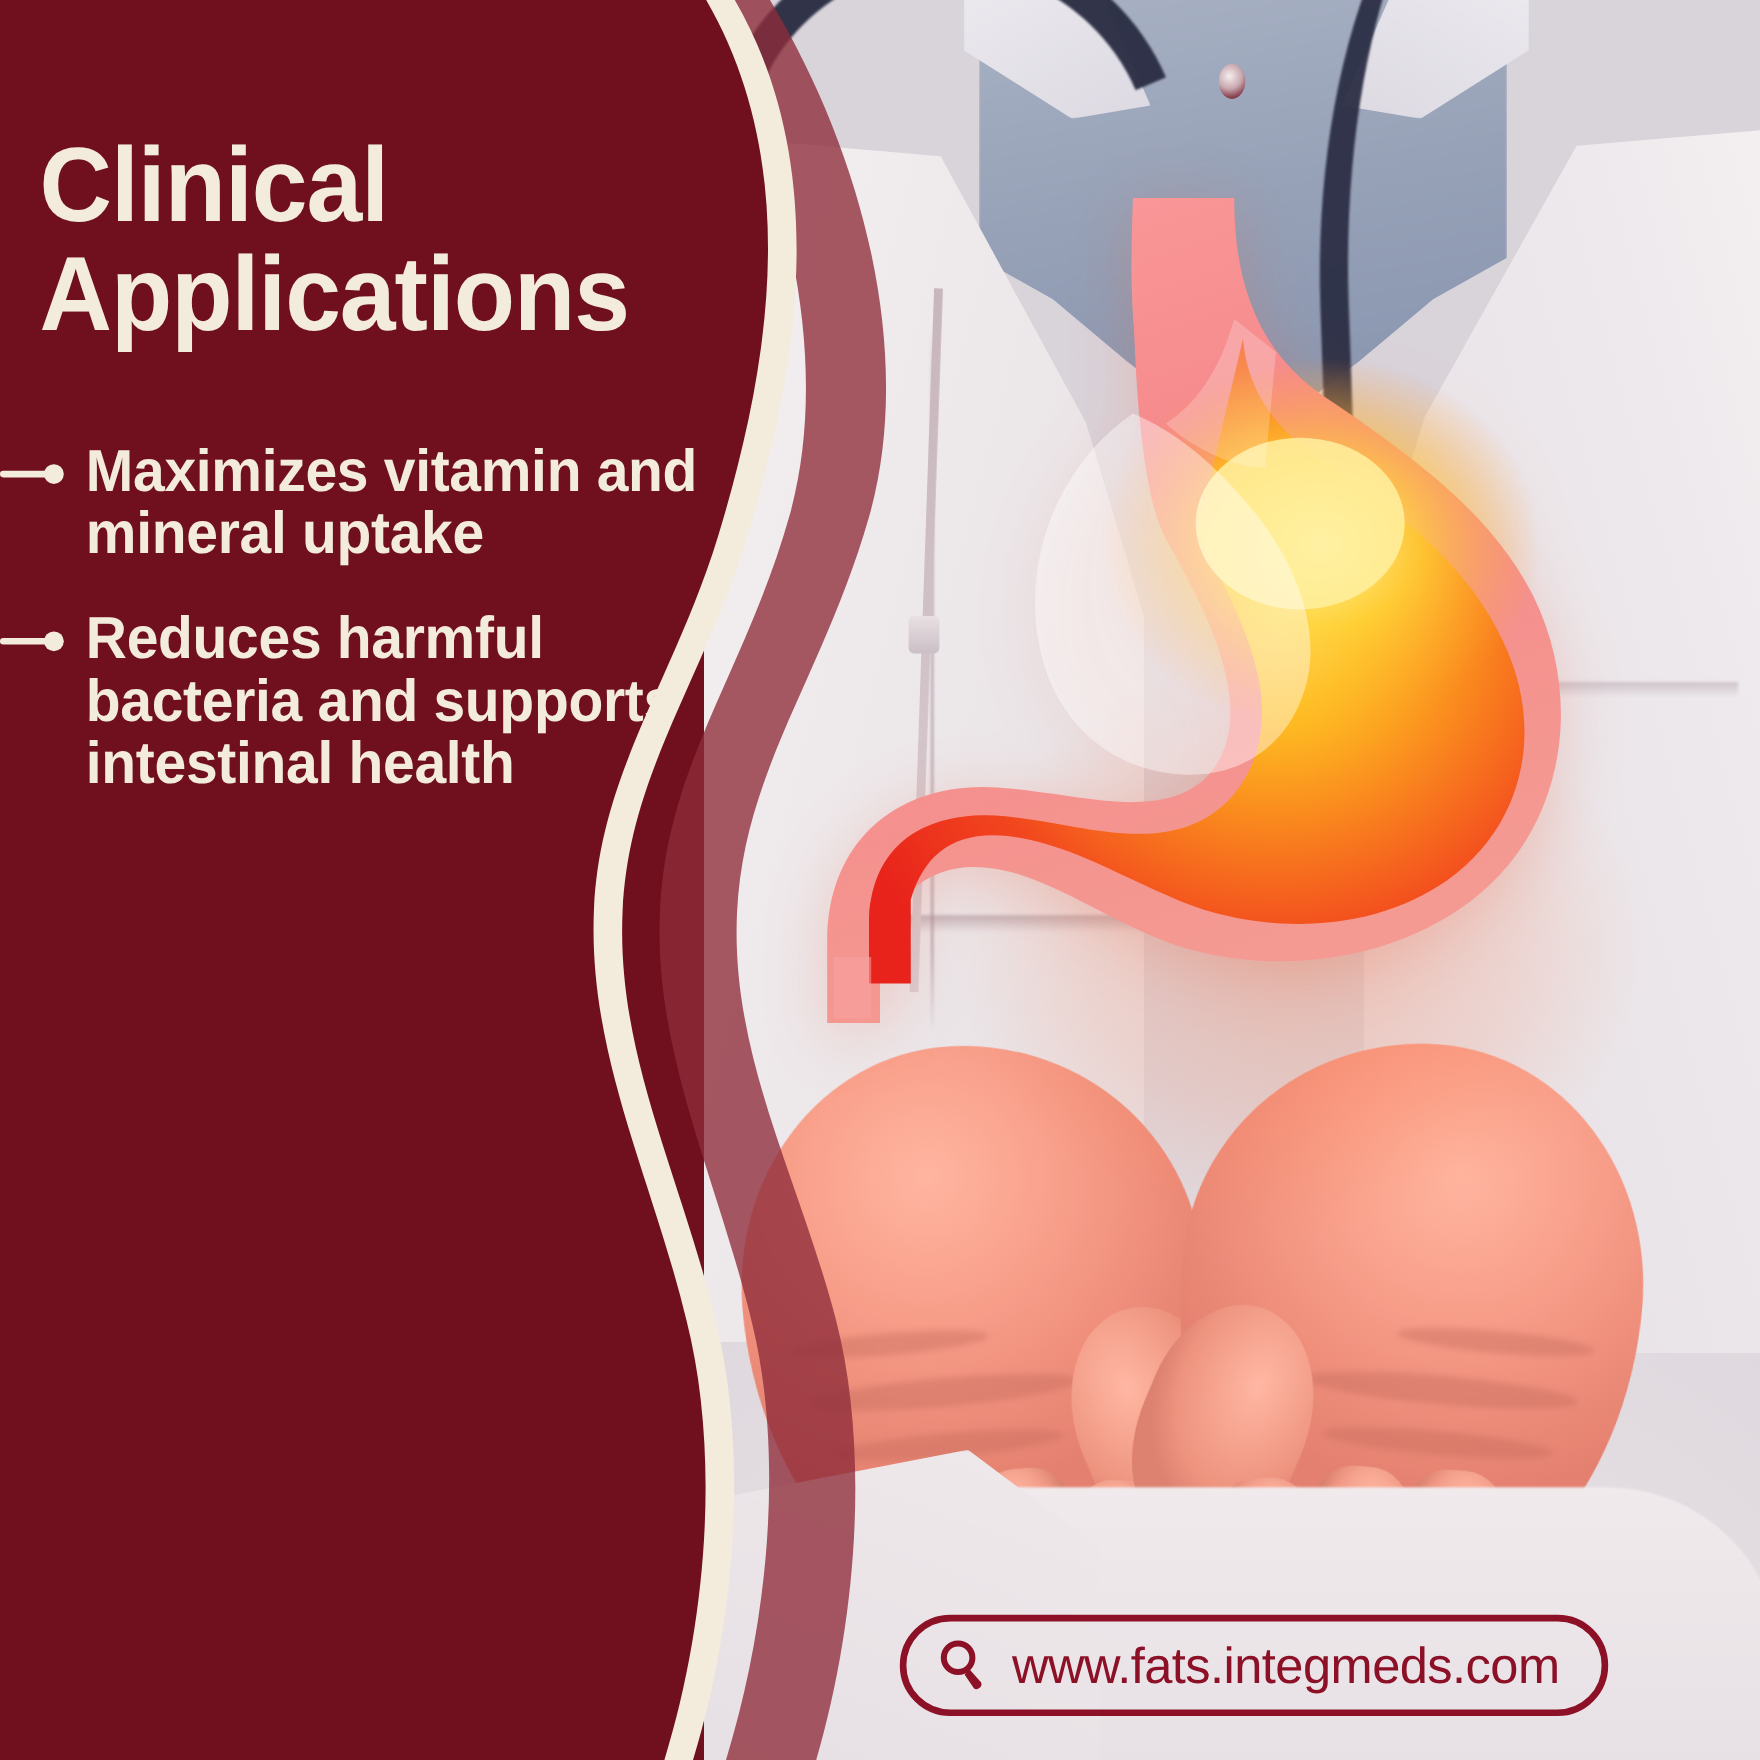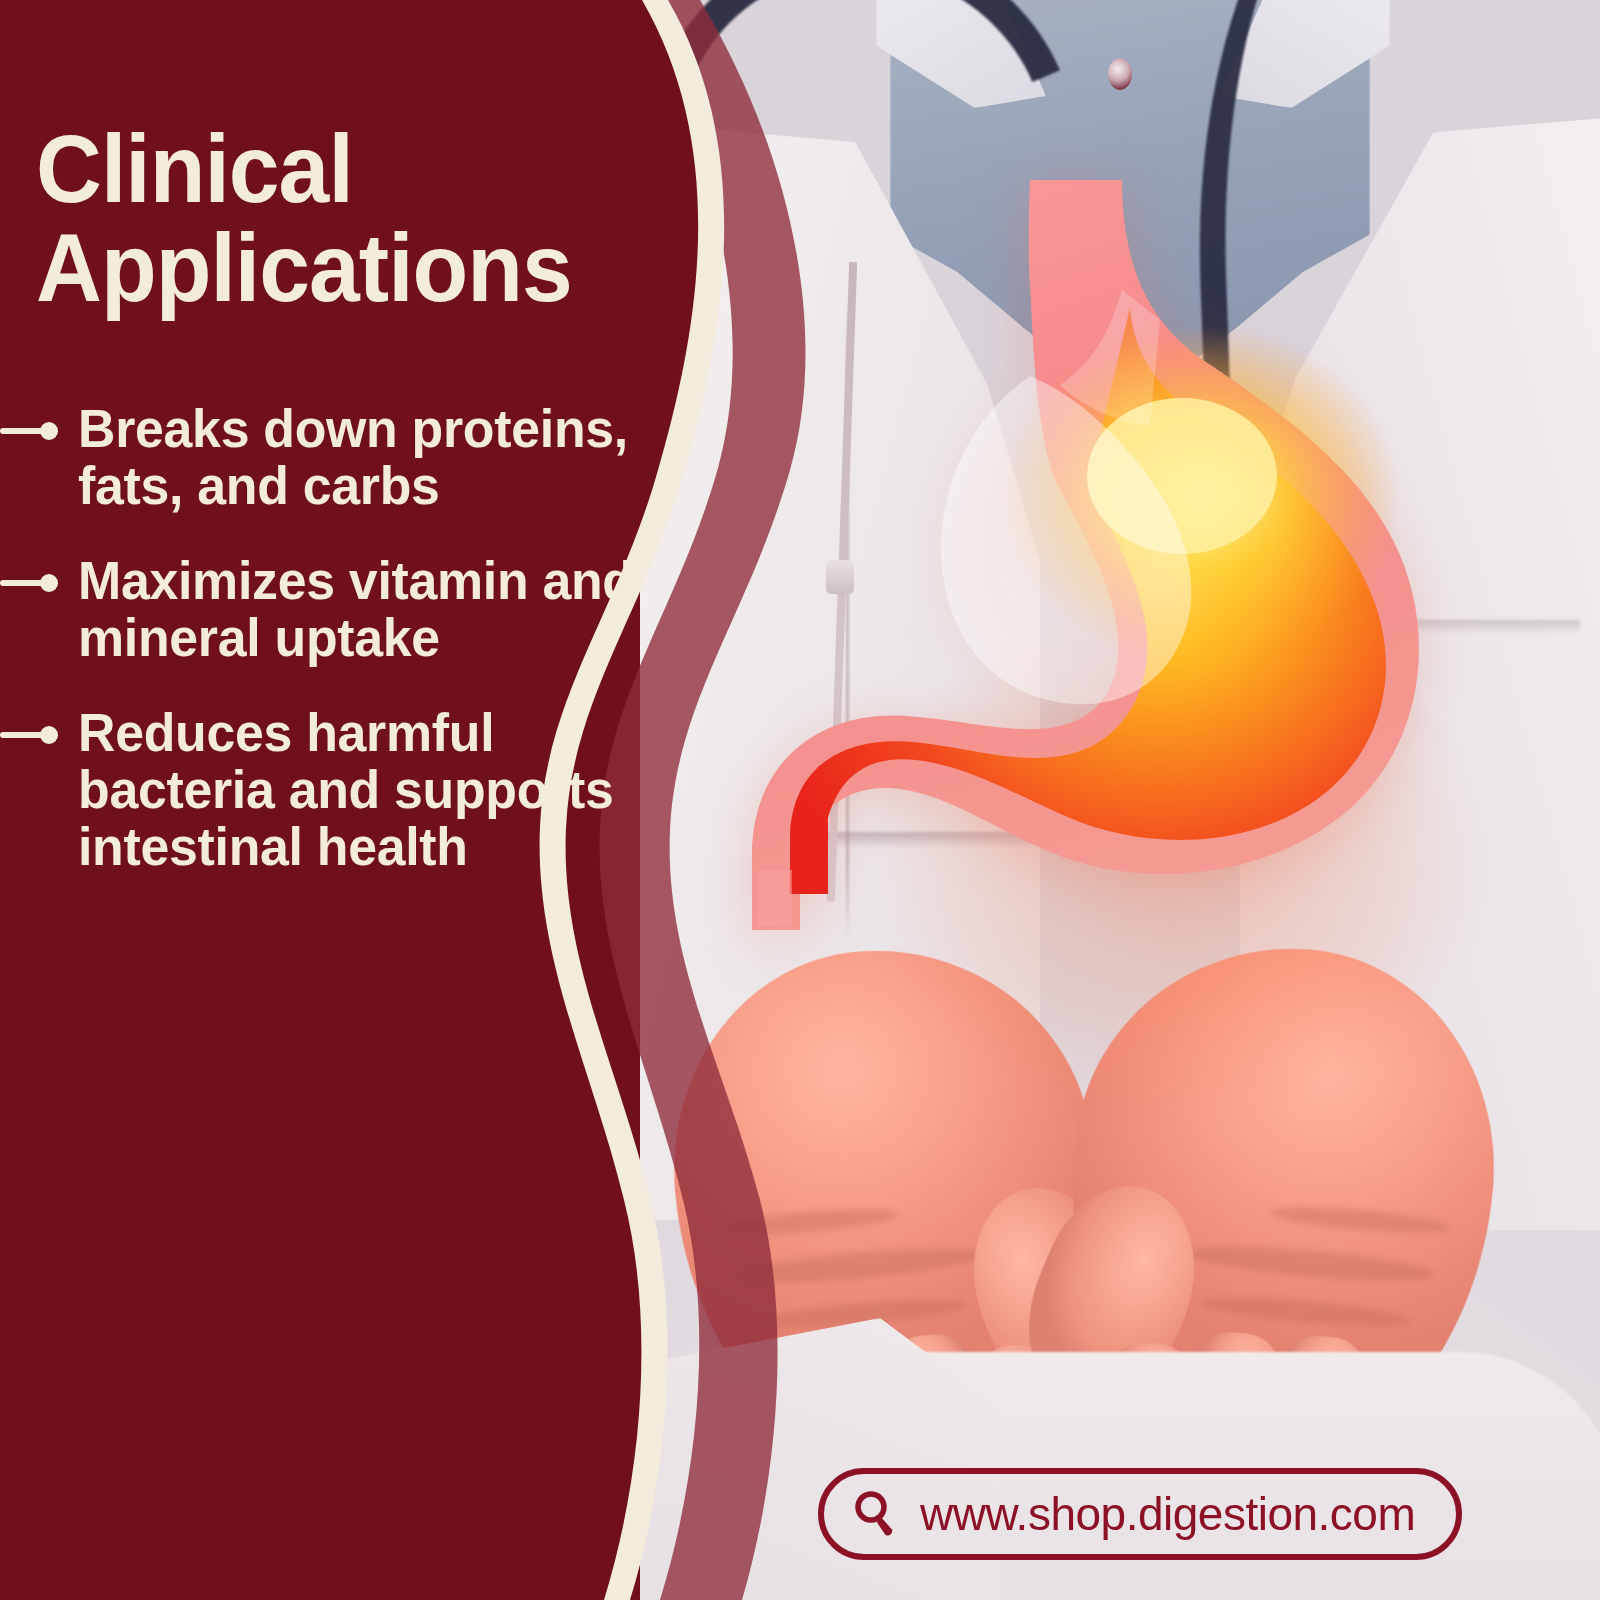--- a/index.html
+++ b/index.html
@@ -439,42 +439,35 @@
   <div class="panel">
 
     <h1 class="title"><span>Clinical</span><br><span>Applications</span></h1>
 
     <ul class="bullets">
       <li class="bullet">
         <span class="marker">
           <span class="line"></span>
             <span class="dot"></span>
         </span>
-        <span class="txt">Breaks down proteins, fats, and carbs</span>
-      </li>
-      <li class="bullet">
-        <span class="marker">
-          <span class="line"></span>
-            <span class="dot"></span>
-        </span>
         <span class="txt">Maximizes vitamin and mineral uptake</span>
       </li>
       <li class="bullet">
         <span class="marker">
           <span class="line"></span>
             <span class="dot"></span>
         </span>
         <span class="txt">Reduces harmful bacteria and supports intestinal health</span>
       </li>
     </ul>
   </div>
 
   <div class="url-pill">
     <span class="search-icon">
       <svg viewBox="0 0 52 52" xmlns="http://www.w3.org/2000/svg">
         <circle cx="21" cy="19" r="13" fill="none" stroke="#8C1127" stroke-width="5.5"></circle>
         <path d="M30.5,28.5 L42,41.5 A4.6,4.6 0 0,1 35.5,47 L27,34.5 Z" fill="#8C1127"></path>
       </svg>
     </span>
-    <span class="url-text">www.shop.digestion.com</span>
+    <span class="url-text">www.fats.integmeds.com</span>
   </div>
 
 </div>
 
 </body></html>

